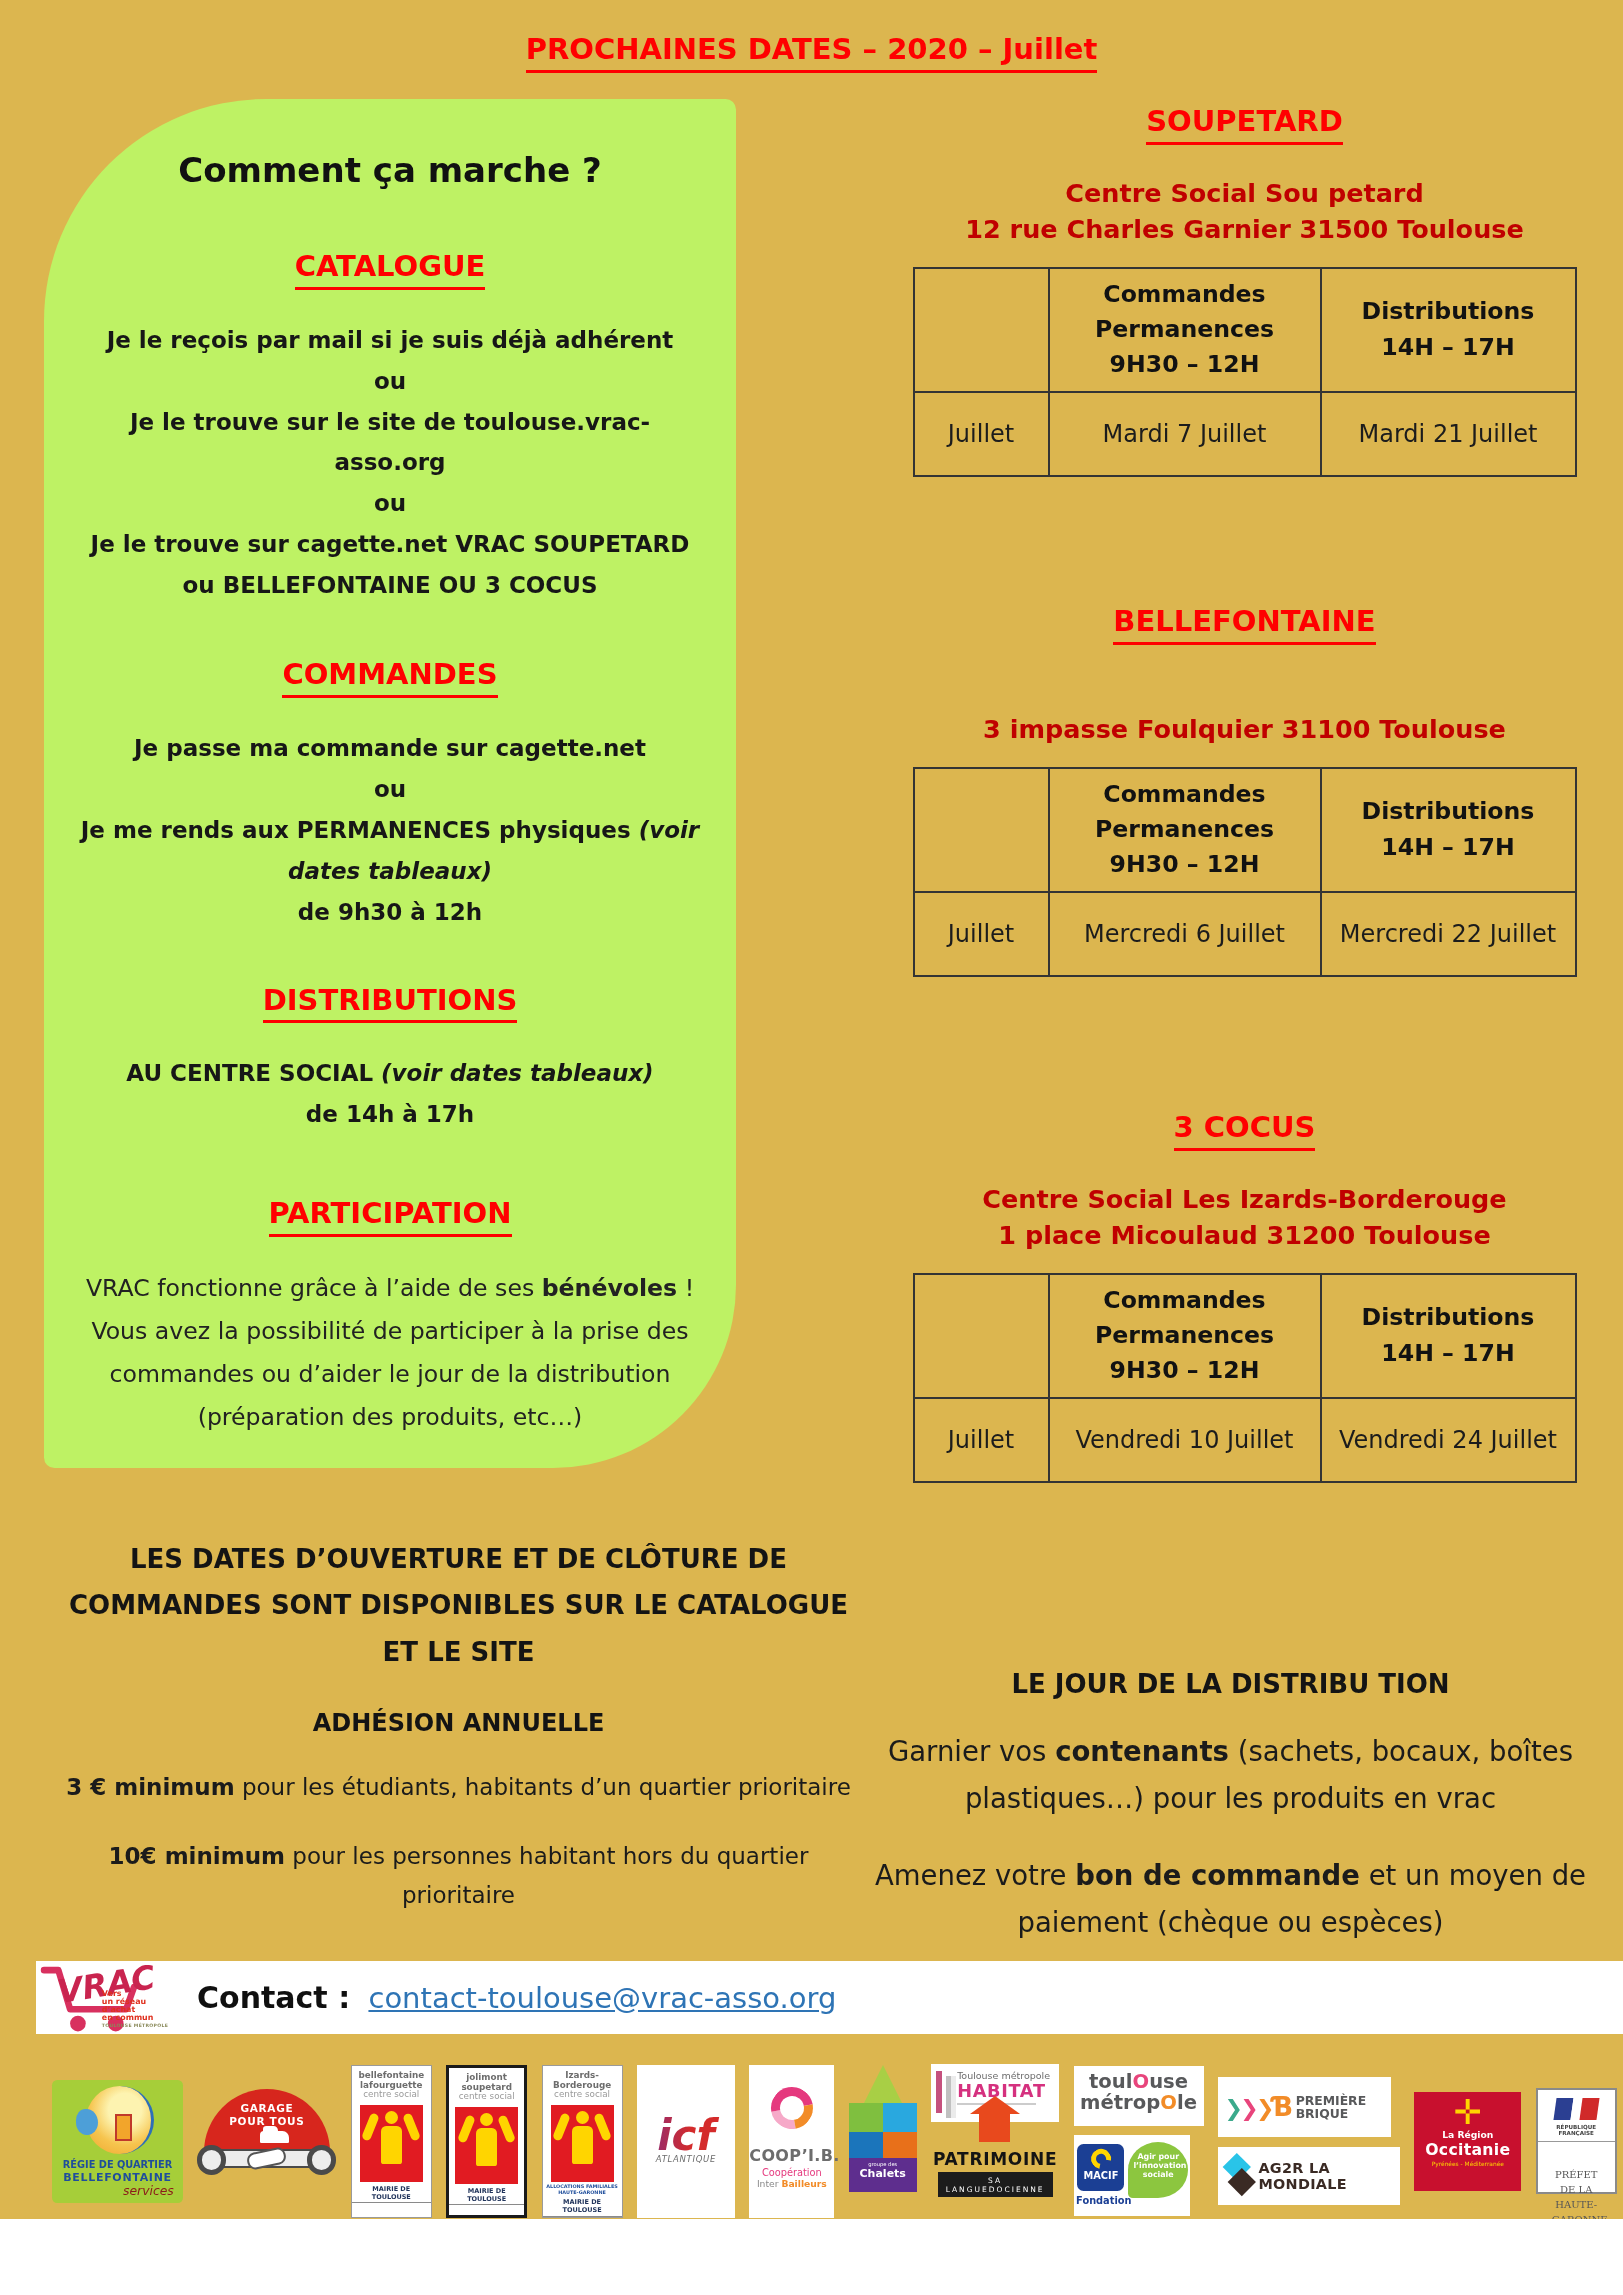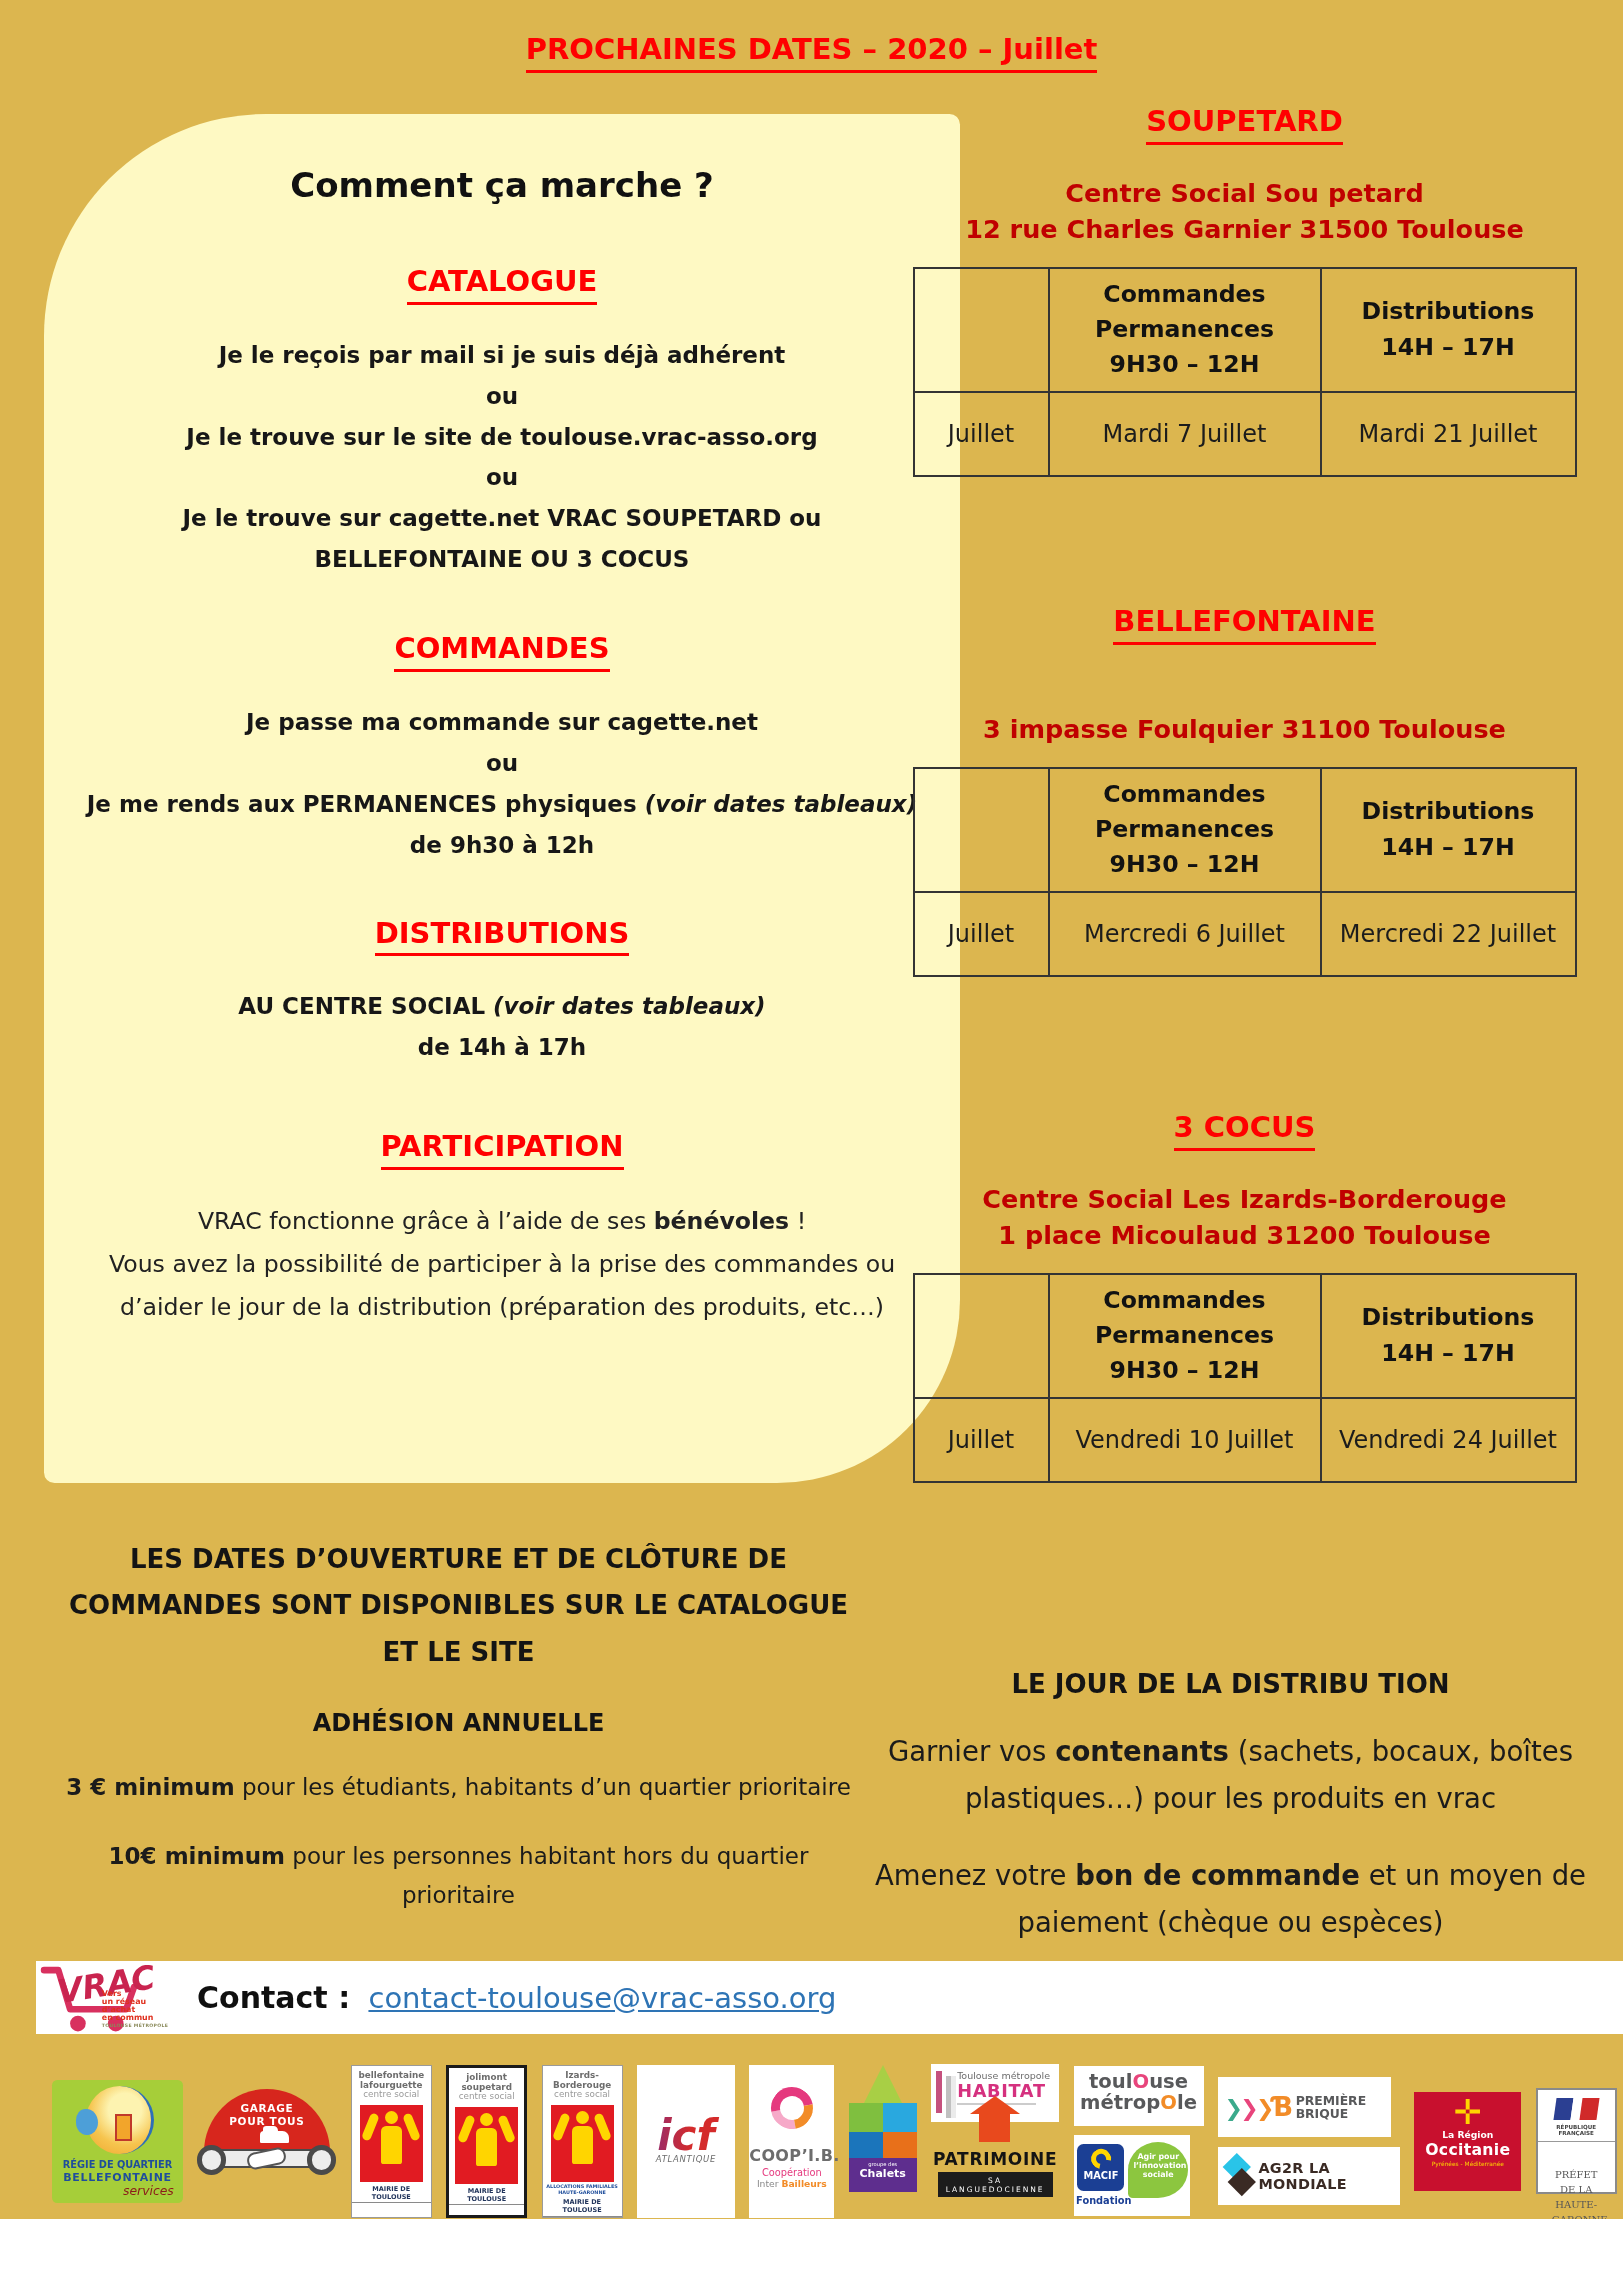--- a/index.html
+++ b/index.html
@@ -17,22 +17,22 @@
   .main-title { position:absolute; top:33px; left:0; width:100%; text-align:center; }
   .main-title .red-h { font-size:29px; }
 
   .red-h {
     display:inline-block; color:#FF0000; font-weight:bold;
     border-bottom:3.9px solid #FF0000; padding-bottom:3.3px; line-height:1.15;
   }
 
   
   .panel {
-    position:absolute; left:44px; top:114px; width:916px; height:1369px;
-    background:#fef9c3; border-radius:222px 10.5px 183px 10.5px;
+    position:absolute; left:44px; top:99px; width:692px; height:1369px;
+    background:#bef264; border-radius:222px 10.5px 183px 10.5px;
   }
   .panel-inner { padding:26px 31px 0 31px; text-align:center; }
   .panel-title { font-size:34px; font-weight:bold; color:#111; margin-top:25px; }
   .panel h2 .red-h, .loc h2 .red-h { font-size:29px; }
   .sec-catalogue   { margin-top:60px; }
   .sec-commandes   { margin-top:52px; }
   .sec-distrib     { margin-top:51px; }
   .sec-partic      { margin-top:62px; }
   .panel-par { margin-top:30px; font-size:23px; font-weight:bold; line-height:1.78; color:#171717; }
   .panel-par.light { font-weight:normal; font-size:23.6px; line-height:1.82; color:#222; }

